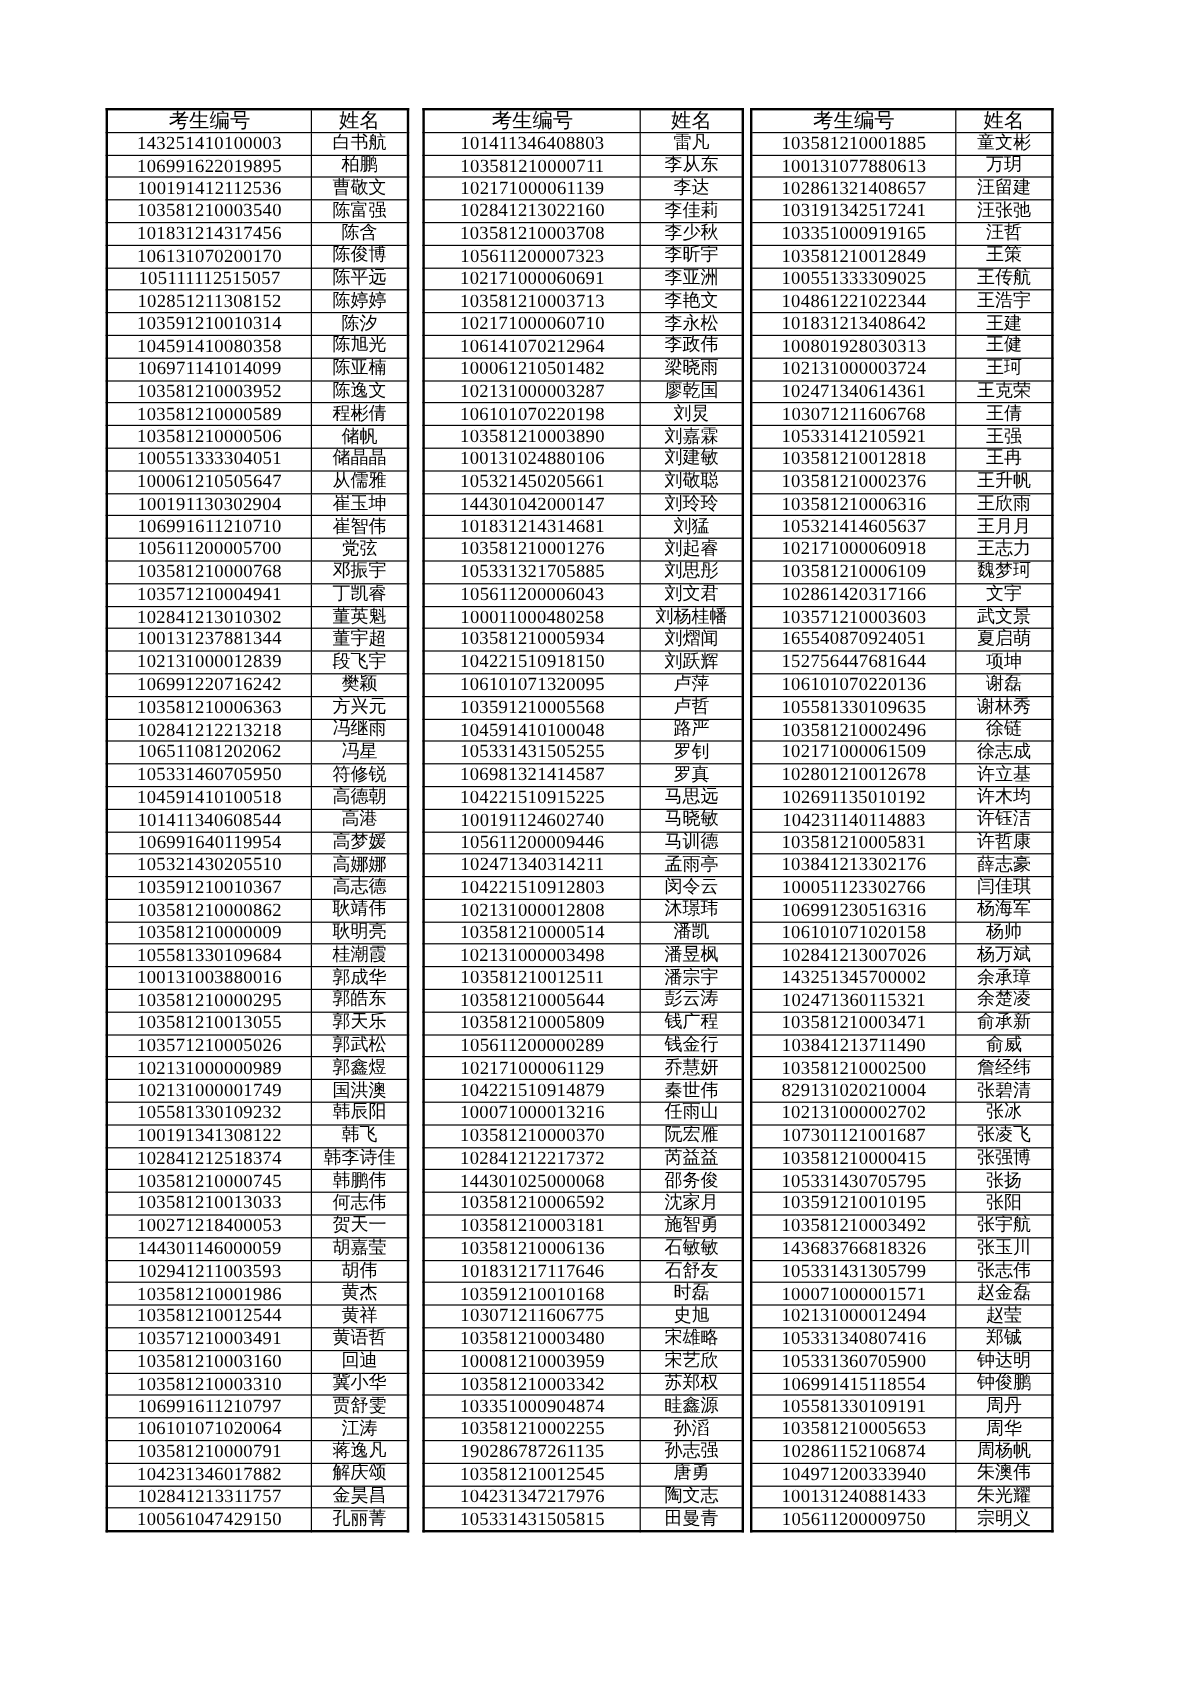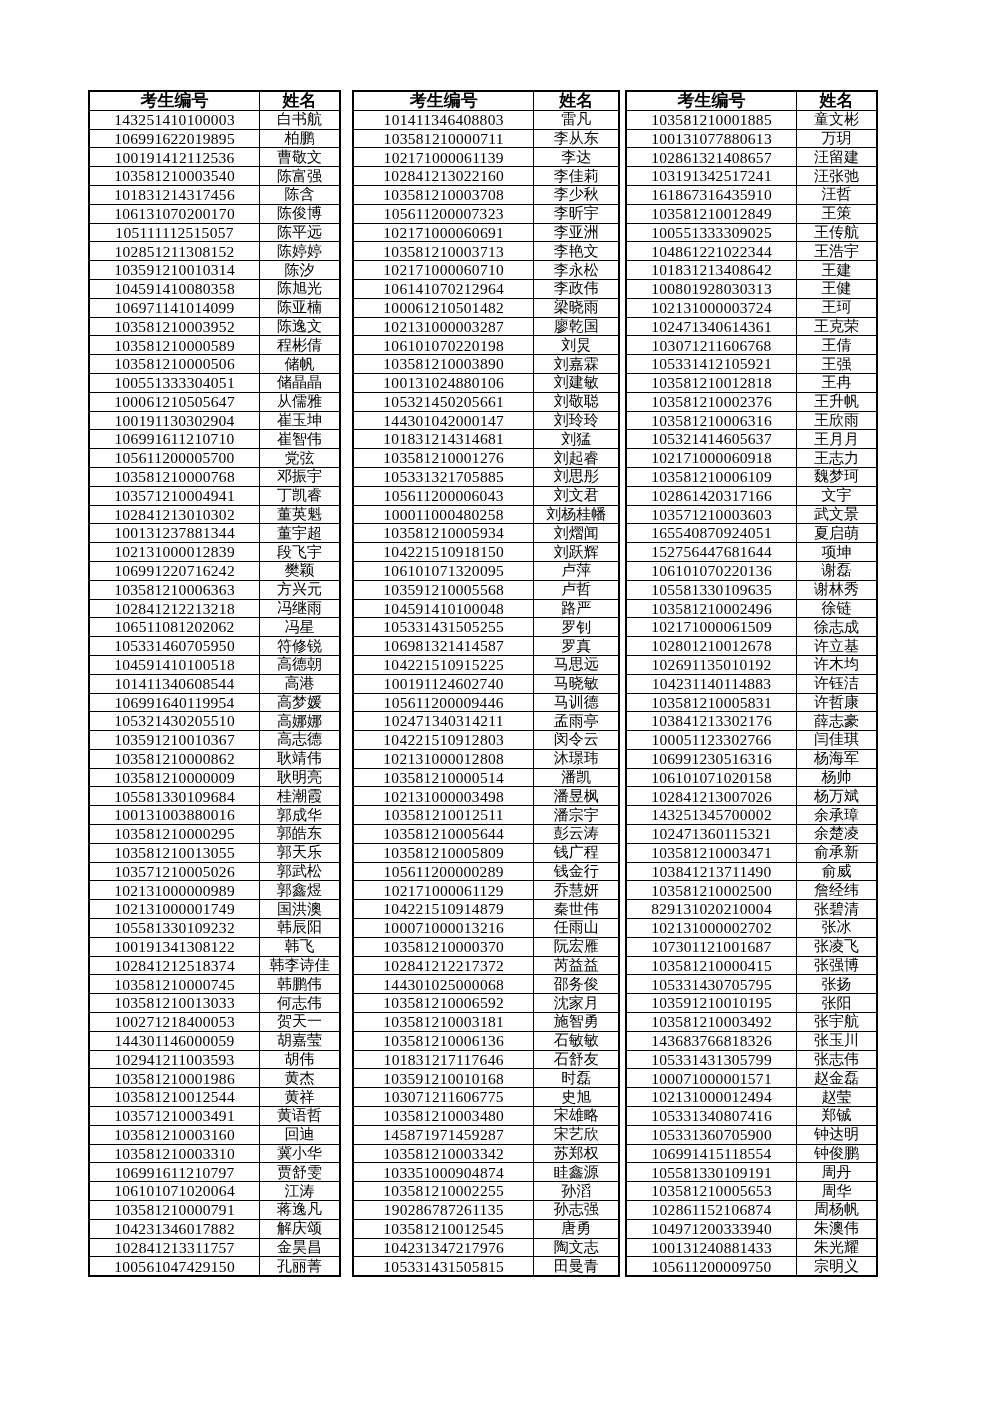--- a/index.html
+++ b/index.html
@@ -33,21 +33,21 @@
     padding: 0;
     margin: 0;
     height: 17.8px;
     text-align: center;
     vertical-align: middle;
     white-space: nowrap;
     overflow: hidden;
     line-height: 1;
   }
   table.roster th {
-    font-weight: bold;
+    font-weight: normal;
     font-size: 17px;
   }
   td.cell-id {
     font-size: 15.5px;
     letter-spacing: 0.3px;
   }
   td.cell-name {
     font-size: 15px;
   }
 </style>
@@ -541,21 +541,21 @@
         </tr>
         <tr>
           <td class="cell-id">103071211606775</td>
           <td class="cell-name">史旭</td>
         </tr>
         <tr>
           <td class="cell-id">103581210003480</td>
           <td class="cell-name">宋雄略</td>
         </tr>
         <tr>
-          <td class="cell-id">145871971459287</td>
+          <td class="cell-id">100081210003959</td>
           <td class="cell-name">宋艺欣</td>
         </tr>
         <tr>
           <td class="cell-id">103581210003342</td>
           <td class="cell-name">苏郑权</td>
         </tr>
         <tr>
           <td class="cell-id">103351000904874</td>
           <td class="cell-name">眭鑫源</td>
         </tr>
@@ -604,21 +604,21 @@
         </tr>
         <tr>
           <td class="cell-id">102861321408657</td>
           <td class="cell-name">汪留建</td>
         </tr>
         <tr>
           <td class="cell-id">103191342517241</td>
           <td class="cell-name">汪张弛</td>
         </tr>
         <tr>
-          <td class="cell-id">161867316435910</td>
+          <td class="cell-id">103351000919165</td>
           <td class="cell-name">汪哲</td>
         </tr>
         <tr>
           <td class="cell-id">103581210012849</td>
           <td class="cell-name">王策</td>
         </tr>
         <tr>
           <td class="cell-id">100551333309025</td>
           <td class="cell-name">王传航</td>
         </tr>

